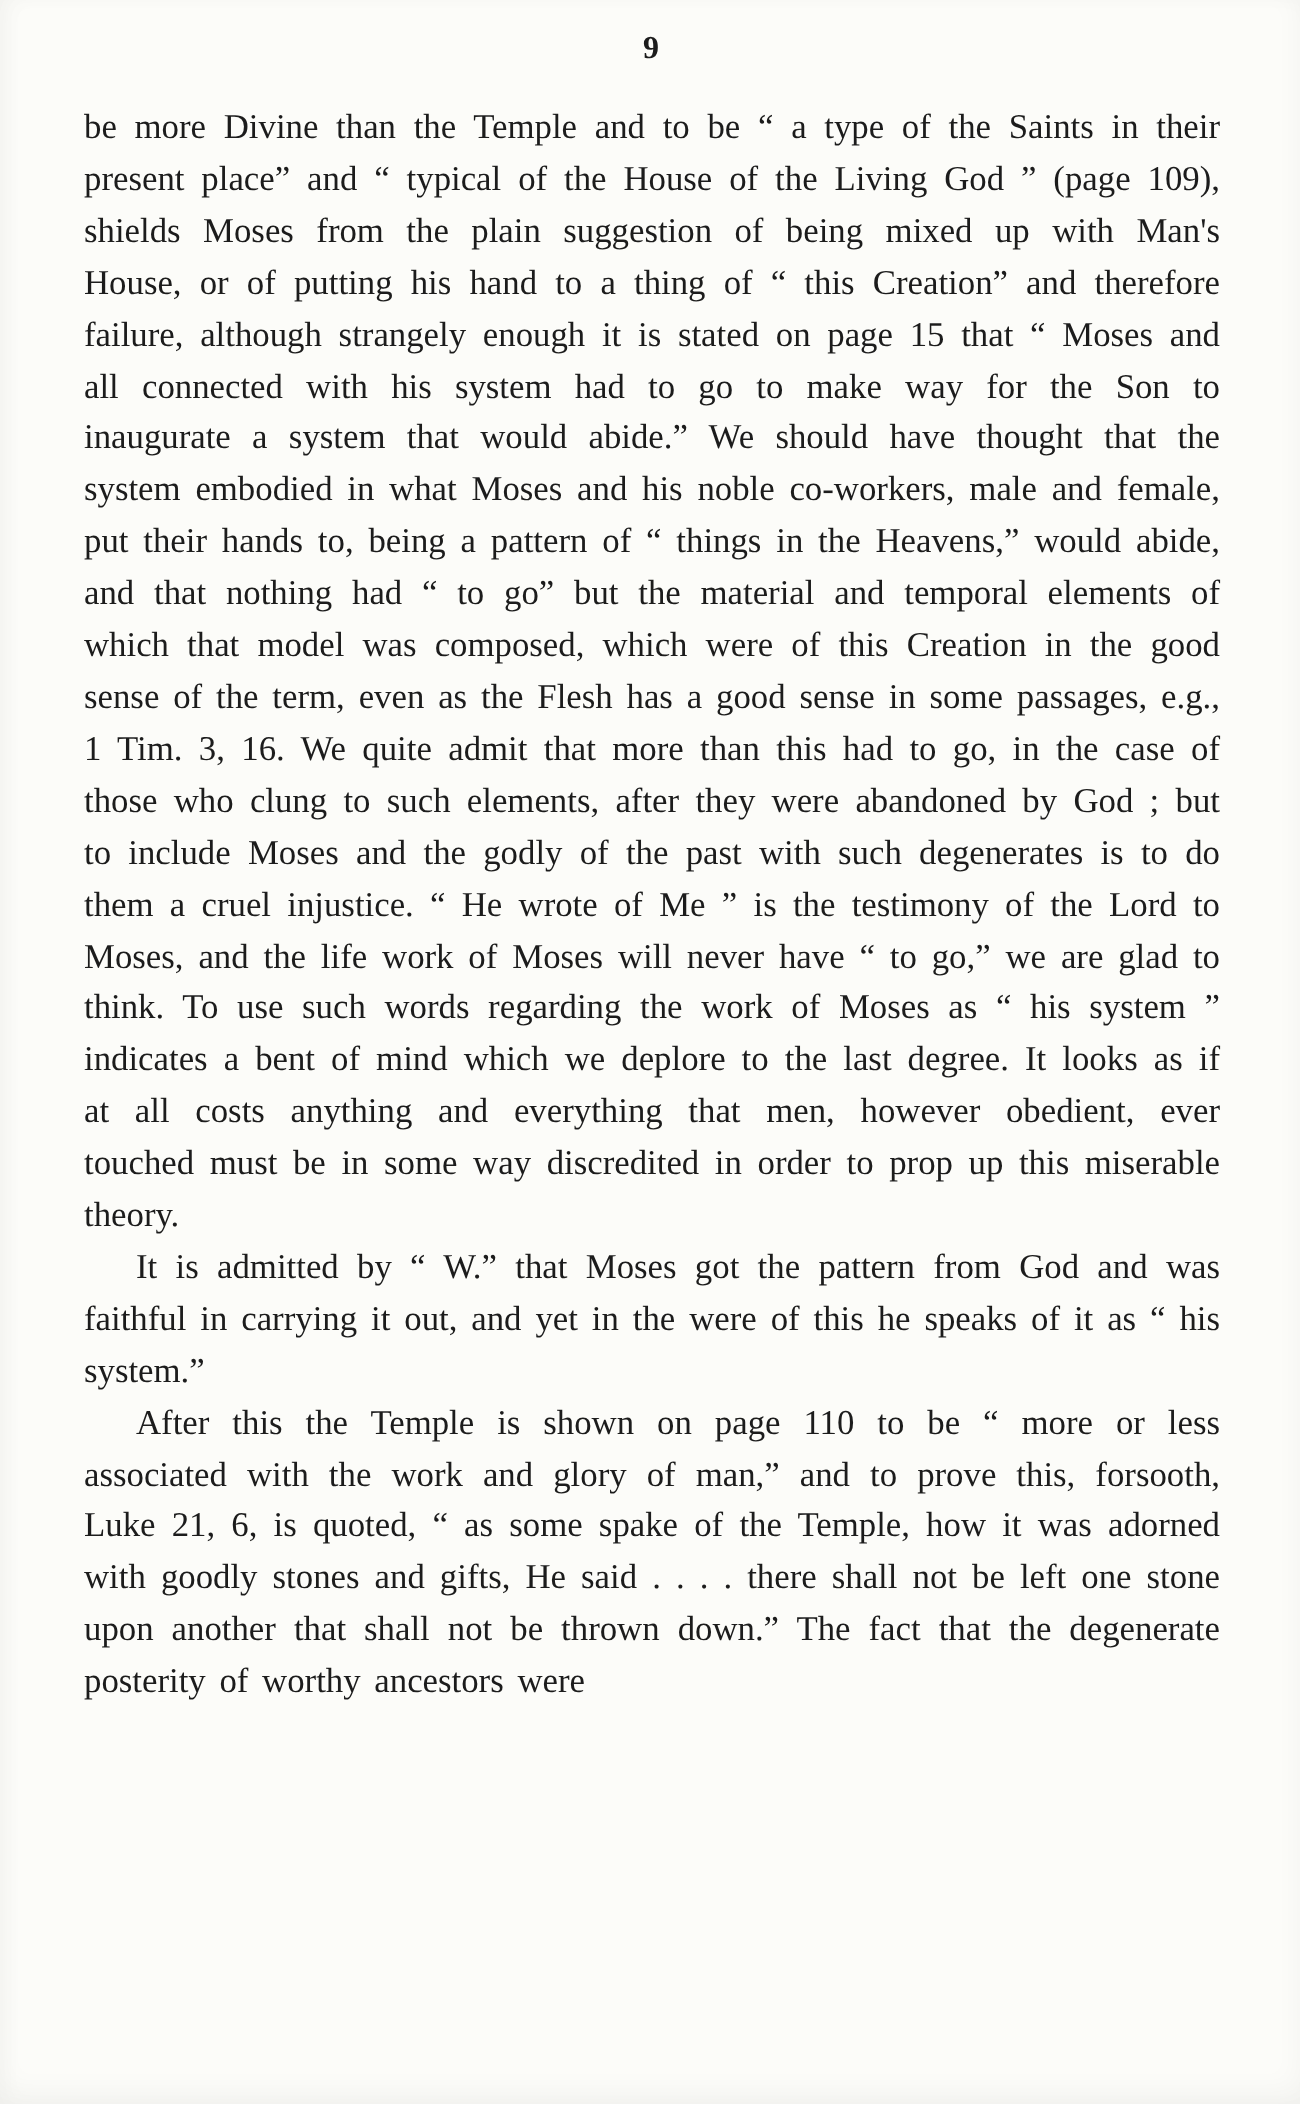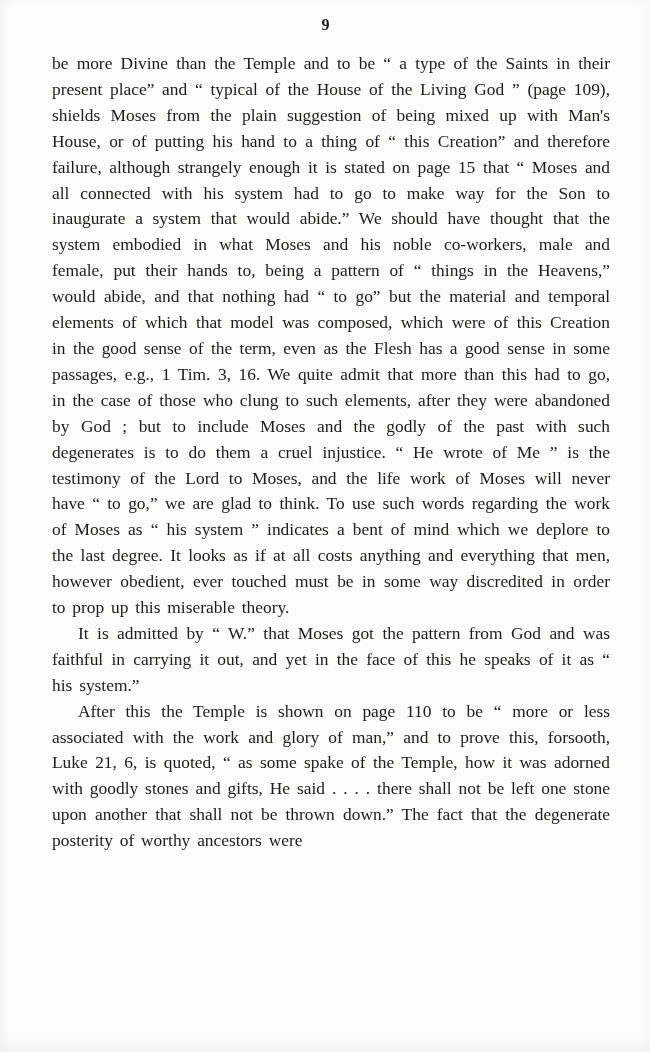--- a/index.html
+++ b/index.html
@@ -35,21 +35,20 @@
   .page-number {
     text-align: center;
     font-weight: bold;
     font-size: 16px;
     letter-spacing: 1px;
     margin-bottom: 17px;
   }
 
   .body-text {
     position: relative;
-    margin-left: 10px;
   }
 
   .para {
     font-size: 17.4px;
     line-height: 25.9px;
     text-align: justify;
     word-spacing: 2.5px;
   }
 
   .para.indent {
@@ -60,19 +59,19 @@
 <body>
 
 <div class="page">
 
   <div class="page-number">9</div>
 
   <div class="body-text">
 
     <p class="para">be more Divine than the Temple and to be “ a type of the Saints in their present place” and “ typical of the House of the Living God ” (page 109), shields Moses from the plain suggestion of being mixed up with Man's House, or of putting his hand to a thing of “ this Creation” and therefore failure, although strangely enough it is stated on page 15 that “ Moses and all connected with his system had to go to make way for the Son to inaugurate a system that would abide.”  We should have thought that the system embodied in what Moses and his noble co-workers, male and female, put their hands to, being a pattern of “ things in the Heavens,” would abide, and that nothing had “ to go” but the material and temporal elements of which that model was composed, which were of this Creation in the good sense of the term, even as the Flesh has a good sense in some passages, e.g., 1 Tim. 3, 16.  We quite admit that more than this had to go, in the case of those who clung to such elements, after they were abandoned by God ; but to include Moses and the godly of the past with such degenerates is to do them a cruel injustice.  “ He wrote of Me ” is the testimony of the Lord to Moses, and the life work of Moses will never have “ to go,” we are glad to think.  To use such words regarding the work of Moses as “ his system ” indicates a bent of mind which we deplore to the last degree. It looks as if at all costs anything and everything that men, however obedient, ever touched must be in some way discredited in order to prop up this miserable theory.</p>
 
-    <p class="para indent">It is admitted by “ W.” that Moses got the pattern from God and was faithful in carrying it out, and yet in the face of this he speaks of it as “ his system.”</p>
+    <p class="para indent">It is admitted by “ W.” that Moses got the pattern from God and was faithful in carrying it out, and yet in the were of this he speaks of it as “ his system.”</p>
 
     <p class="para indent">After this the Temple is shown on page 110 to be “ more or less associated with the work and glory of man,” and to prove this, forsooth, Luke 21, 6, is quoted, “ as some spake of the Temple, how it was adorned with goodly stones and gifts, He said . . . . there shall not be left one stone upon another that shall not be thrown down.”  The fact that the degenerate posterity of worthy ancestors were</p>
 
   </div>
 
 </div>
 
 </body></html>

